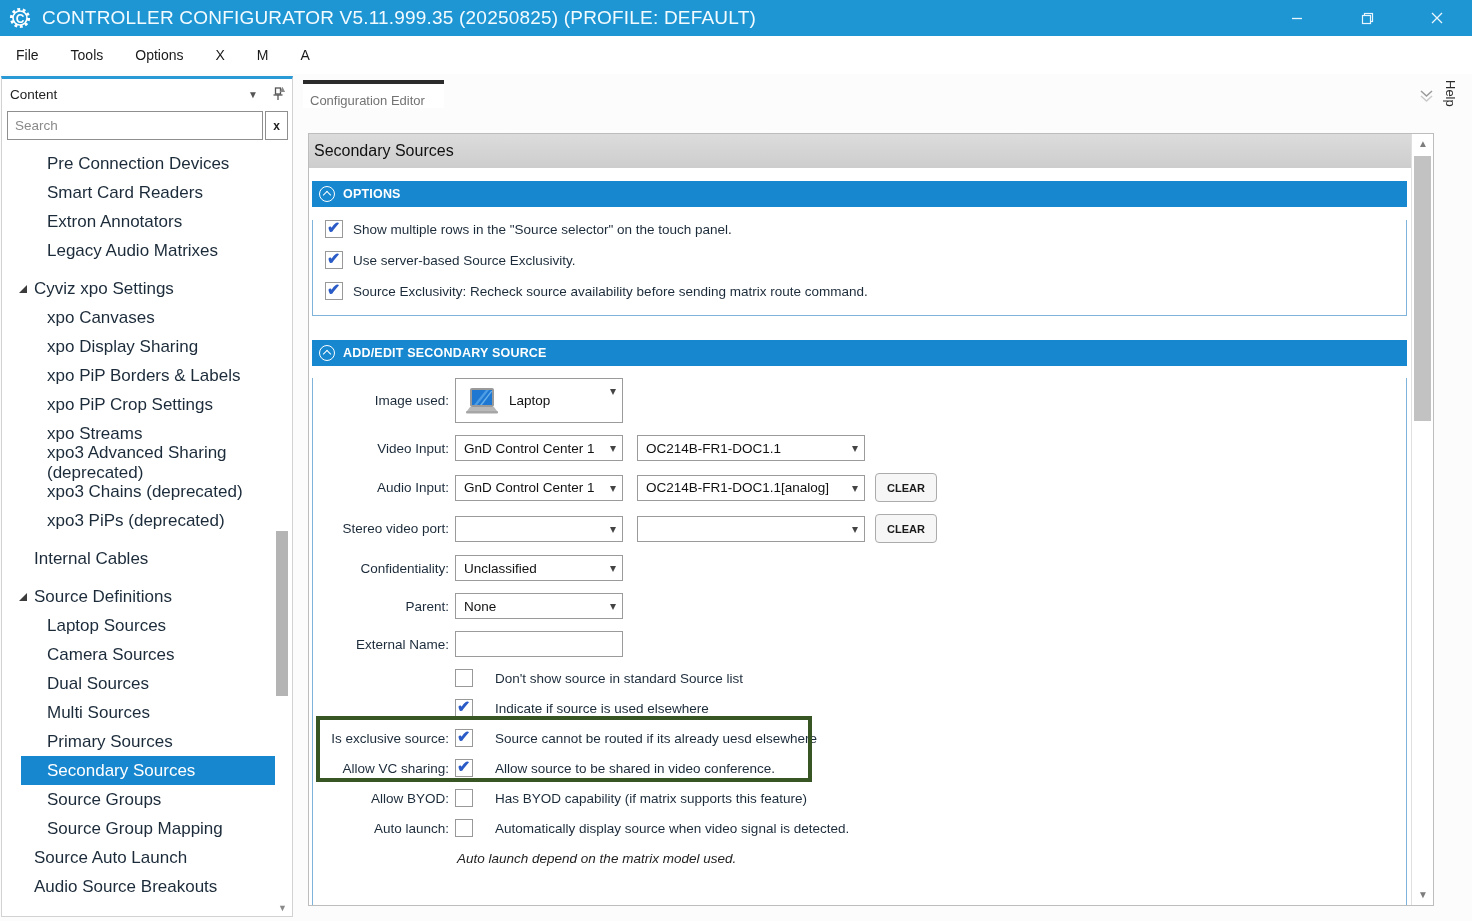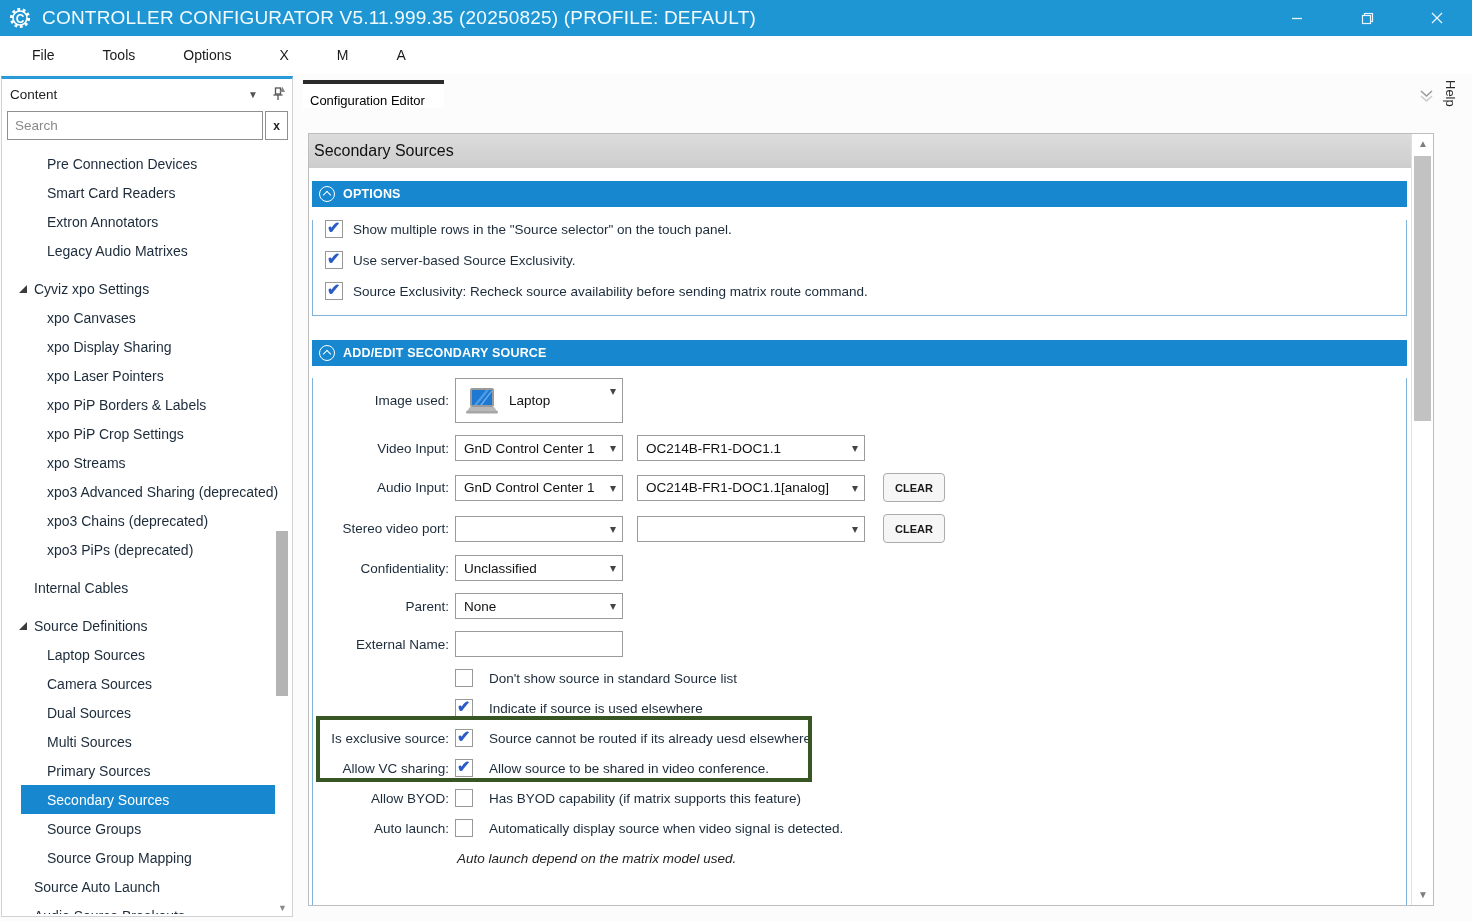--- a/index.html
+++ b/index.html
@@ -9,47 +9,47 @@
 
   
   .titlebar { position:absolute; left:0; top:0; width:1472px; height:36px; background:#1f96d4; color:#fff; display:flex; align-items:center; }
   .titlebar .gear { margin:0 10px 0 8px; width:24px; height:24px; flex:none; }
   .titlebar .title { font-size:19px; letter-spacing:.2px; color:#f2fbff; }
   .win-btns { position:absolute; right:0; top:0; height:36px; display:flex; }
   .win-btn { width:70px; height:36px; display:flex; align-items:center; justify-content:center; color:#eaf6fd; font-size:15px; }
 
   
   .menubar { position:absolute; left:0; top:36px; width:1472px; height:38px; background:#fff; display:flex; align-items:center; font-size:14px; color:#1a1a1a; }
-  .menubar .mitem { padding:6px 16px; margin-left:16px; }
+  .menubar .mitem { padding:6px 16px; margin-left:0; }
   .m-file { margin-left:10px; } .m-tools { margin-left:28px; } .m-options { margin-left:28px; }
   .m-x { margin-left:84px; } .m-m { margin-left:20px; } .m-a { margin-left:22px; }
 
   
   .sidebar { position:absolute; left:1px; top:76px; width:292px; height:841px; background:#fff; border:1px solid #d2d2d2; border-top:3px solid #2a9ad6; }
   .sb-head { height:30px; display:flex; align-items:center; padding:0 8px; font-size:13.5px; color:#222; }
   .sb-head .sp { flex:1; }
   .sb-caret { color:#555; font-size:10px; margin-right:14px; }
   .sb-pin { width:12px; height:14px; }
   .sb-searchrow { display:flex; padding:2px 4px 4px 5px; }
   .sb-search { flex:1; height:29px; border:1px solid #8f8f8f; padding:0 7px; font-size:13.5px; color:#222; font-family:"Liberation Sans",sans-serif; }
   .sb-search::placeholder { color:#8a8a8a; }
   .sb-clear { width:23px; height:29px; margin-left:2px; border:1px solid #8f8f8f; background:#fff; font-size:12px; font-weight:bold; color:#222; display:flex; align-items:center; justify-content:center; }
   .tree { position:relative; height:770px; overflow:hidden; padding-top:5px; }
-  .titem { height:29px; display:flex; align-items:center; font-size:14px; color:#1c2b3a; padding-left:45px; position:relative; }
+  .titem { height:29px; display:flex; align-items:center; font-size:17px; color:#1c2b3a; padding-left:45px; position:relative; }
   .titem.lvl1 { padding-left:32px; }
   .titem.gap { margin-top:9px; }
   .titem.has-expander::before { content:""; position:absolute; left:17px; top:11px; width:0; height:0; border-left:8px solid transparent; border-bottom:8px solid #3c3c3c; }
   .titem.selected { background:#1787cf; color:#fff; margin-left:19px; margin-right:17px; padding-left:26px; }
   .tree-scroll { position:absolute; right:3px; top:4px; bottom:2px; width:13px; }
   .tree-scroll .arr { position:absolute; left:0; width:13px; height:12px; color:#8a8a8a; font-size:9px; text-align:center; line-height:12px; }
   .tree-scroll .arr.up { top:0; } .tree-scroll .arr.dn { bottom:0; }
   .tree-thumb { position:absolute; left:0; top:448px; width:12px; height:165px; background:#b4b4b4; }
 
   
-  .tab { position:absolute; left:303px; top:80px; width:141px; border-top:4px solid #2b2b2b; padding:9px 0 0 7px; font-size:13px; color:#000000; background:#fff; }
+  .tab { position:absolute; left:303px; top:80px; width:141px; border-top:4px solid #2b2b2b; padding:9px 0 0 7px; font-size:13px; color:#737373; background:#fff; }
   .help-chev { position:absolute; left:1419px; top:89px; width:15px; height:14px; }
   .help-tab { position:absolute; left:1441px; top:76px; writing-mode:vertical-rl; font-size:13px; color:#2b2b2b; padding:4px 2px; }
 
   .card { position:absolute; left:308px; top:133px; width:1126px; height:773px; border:1px solid #bdbdbd; background:#fff; overflow:hidden; }
   .card-content { width:1103px; }
   .band { height:34px; background:linear-gradient(#dcdcdc,#cdcdcd); display:flex; align-items:center; padding-left:5px; font-size:16px; color:#111; }
   .secbar { margin:13px 5px 0 3px; height:26px; background:#1787cf; color:#fff; display:flex; align-items:center; font-size:12.5px; font-weight:bold; letter-spacing:.2px; }
   .secbar .circ { width:16px; height:16px; border:1.5px solid #fff; border-radius:50%; margin:0 8px 0 7px; position:relative; flex:none; }
   .secbar .circ::after { content:""; position:absolute; left:3.5px; top:5px; width:5px; height:5px; border-left:1.8px solid #fff; border-top:1.8px solid #fff; transform:rotate(45deg); }
   .secbox { margin:0 5px 0 3px; border:1px solid #7fb3d9; border-top:none; background:#fff; }
@@ -62,22 +62,22 @@
 
   .addedit-box { height:552px; }
   .frow { display:flex; align-items:center; margin-top:12px; font-size:13.5px; color:#1c2b3a; }
   .frow .flabel { width:136px; text-align:right; margin-right:6px; flex:none; }
   .tinput { height:26px; width:168px; border:1px solid #9b9b9b; padding:0 7px; font-size:13.5px; color:#111; font-family:"Liberation Sans",sans-serif; background:#fff; }
   .dd { height:26px; width:168px; border:1px solid #9b9b9b; background:#fff; display:flex; align-items:center; padding:0 20px 0 8px; position:relative; font-size:13.5px; color:#111; }
   .dd::after { content:"▾"; position:absolute; right:6px; top:5px; color:#444; font-size:12px; }
   .dd.tall { height:45px; }
   .dd.w228 { width:228px; margin-left:14px; }
   .dd.empty { color:transparent; }
-  .clear-btn { height:29px; margin-left:18px; padding:0 11px; border:1px solid #ababab; border-radius:4px; background:#f6f6f6; font-size:11px; font-weight:bold; color:#1a1a1a; display:flex; align-items:center; }
-  .chk-row .lbl { margin-left:16px; }
+  .clear-btn { height:29px; margin-left:10px; padding:0 11px; border:1px solid #ababab; border-radius:4px; background:#f6f6f6; font-size:11px; font-weight:bold; color:#1a1a1a; display:flex; align-items:center; }
+  .chk-row .lbl { margin-left:22px; }
   .note { margin:14px 0 0 144px; font-style:italic; font-size:13.5px; color:#222; }
   .laptop-ic { margin-right:9px; flex:none; }
 
   
   .vscroll { position:absolute; left:1411px; top:134px; width:22px; height:771px; background:#fff; border-left:1px solid #e0e0e0; }
   .vscroll .arr { position:absolute; left:0; width:22px; height:16px; color:#7d7d7d; font-size:10px; text-align:center; line-height:16px; }
   .vscroll .arr.up { top:2px; } .vscroll .arr.dn { bottom:2px; }
   .vthumb { position:absolute; left:2px; top:22px; width:17px; height:265px; background:#c2c2c2; }
 
   
@@ -162,23 +162,20 @@
         </div>
 
         <div class="titem lvl2">
           <span>xpo Canvases</span>
         </div>
 
         <div class="titem lvl2">
           <span>xpo Display Sharing</span>
         </div>
 
-        <div class="titem lvl2">
-          <span>xpo Laser Pointers</span>
-        </div>
 
         <div class="titem lvl2">
           <span>xpo PiP Borders &amp; Labels</span>
         </div>
 
         <div class="titem lvl2">
           <span>xpo PiP Crop Settings</span>
         </div>
 
         <div class="titem lvl2">

